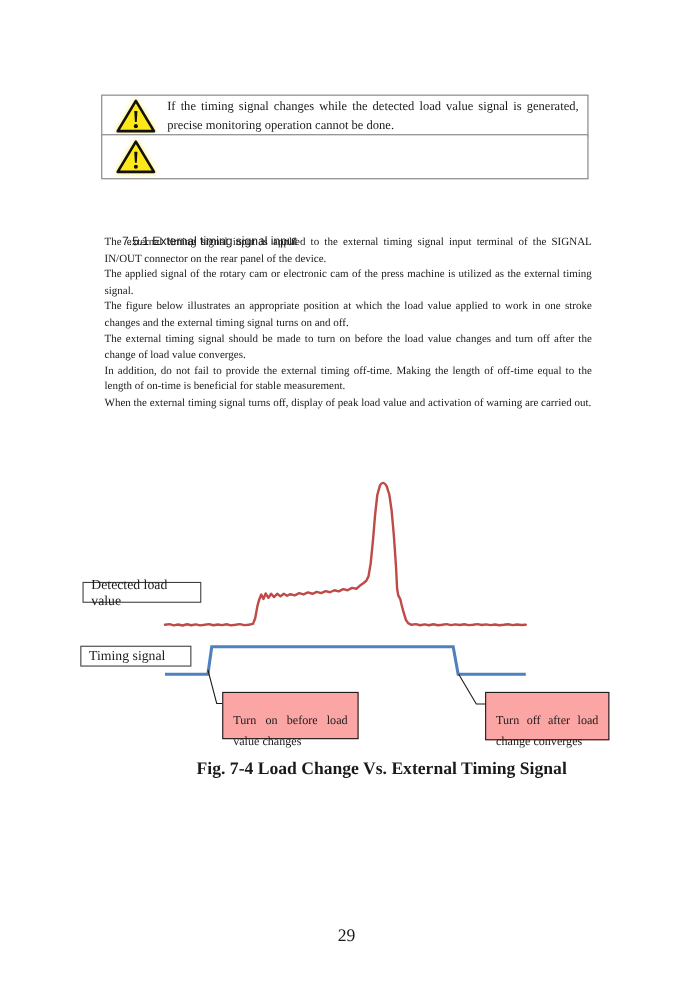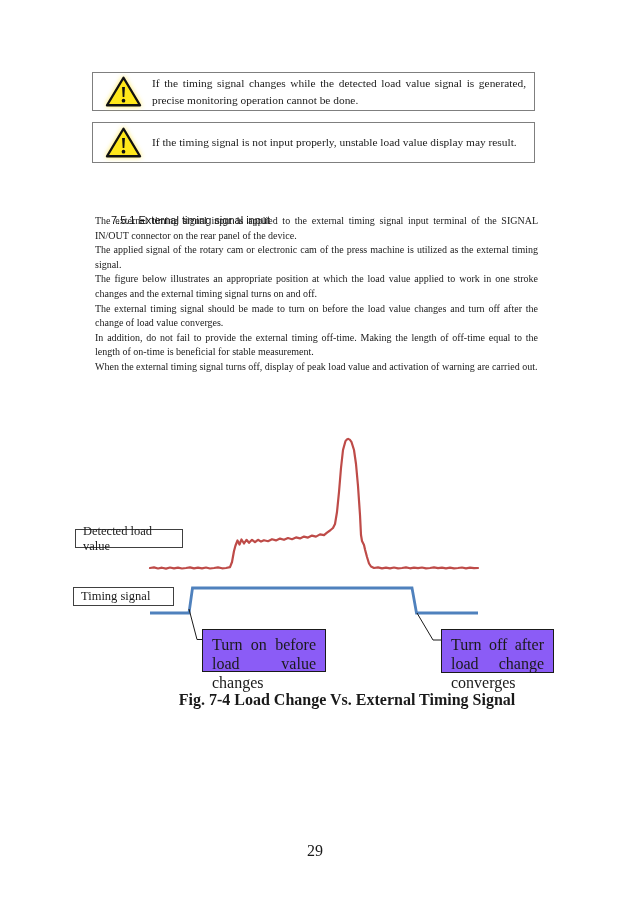--- a/index.html
+++ b/index.html
@@ -28,59 +28,58 @@
   .figure-svg{position:absolute;left:0;top:0;width:630px;height:899px;pointer-events:none;}
   
   .sig-label{
     position:absolute;box-sizing:border-box;border:1px solid #404040;background:#fff;
     font-size:12.5px;display:flex;align-items:center;padding-left:7px;
   }
   .lbl-load{left:75px;top:529px;width:108px;height:19px;}
   .lbl-timing{left:73px;top:587px;width:101px;height:19px;}
   
   .callout{
-    position:absolute;box-sizing:border-box;border:1px solid #1a1a1a;background:#8b5cf6;
-    font-size:16px;line-height:19px;text-align:justify;padding:5px 9px;
+    position:absolute;box-sizing:border-box;border:1px solid #1a1a1a;background:#fca5a5;
+    font-size:11px;line-height:19px;text-align:justify;padding:16px 9px;
   }
   .callout-on{left:202px;top:629px;width:124px;height:43px;}
   .callout-off{left:441px;top:629px;width:113px;height:44px;}
   
   .fig-caption{
     position:absolute;left:0;top:691px;width:100%;text-align:center;
     font-size:16px;font-weight:bold;margin:0;padding-left:32px;
   }
   .page-number{
     position:absolute;left:0;top:842px;width:100%;text-align:center;font-size:16px;
   }
 </style>
 </head>
 <body>
 
 <div class="page">
 
-  <div class="warn-box" style="top:72px;height:39px">
+  <div class="warn-box" style="top:86px;height:39px">
     <span class="warn-icon">
       <svg width="37" height="33" viewBox="0 0 40 36">
         <polygon points="20,3 38,33 2,33" stroke="#111" stroke-width="2.6" stroke-linejoin="round" fill="#FFE81A"></polygon>
         <path d="M18.4,13 L21.6,13 L20.9,24 L19.1,24 Z" fill="#111"></path>
         <circle cx="20" cy="28" r="2" fill="#111"></circle>
       </svg>
     </span>
     <p class="warn-text">If the timing signal changes while the detected load value signal is generated, precise monitoring operation cannot be done.</p>
   </div>
 
   <div class="warn-box" style="top:122px;height:41px">
     <span class="warn-icon">
       <svg width="37" height="33" viewBox="0 0 40 36">
         <polygon points="20,3 38,33 2,33" stroke="#111" stroke-width="2.6" stroke-linejoin="round" fill="#FFE81A"></polygon>
         <path d="M18.4,13 L21.6,13 L20.9,24 L19.1,24 Z" fill="#111"></path>
         <circle cx="20" cy="28" r="2" fill="#111"></circle>
       </svg>
     </span>
-    <p class="warn-text">If the timing signal is not input properly, unstable load value display may result.</p>
   </div>
 
   <h3 class="sec-heading">7.5.1 External timing signal input</h3>
 
   <div class="body-text">
     <p>The external timing signal input is applied to the external timing signal input terminal of the SIGNAL IN/OUT connector on the rear panel of the device.</p>
     <p>The applied signal of the rotary cam or electronic cam of the press machine is utilized as the external timing signal.</p>
     <p>The figure below illustrates an appropriate position at which the load value applied to work in one stroke changes and the external timing signal turns on and off.</p>
     <p>The external timing signal should be made to turn on before the load value changes and turn off after the change of load value converges.</p>
     <p>In addition, do not fail to provide the external timing off-time. Making the length of off-time equal to the length of on-time is beneficial for stable measurement.</p>

